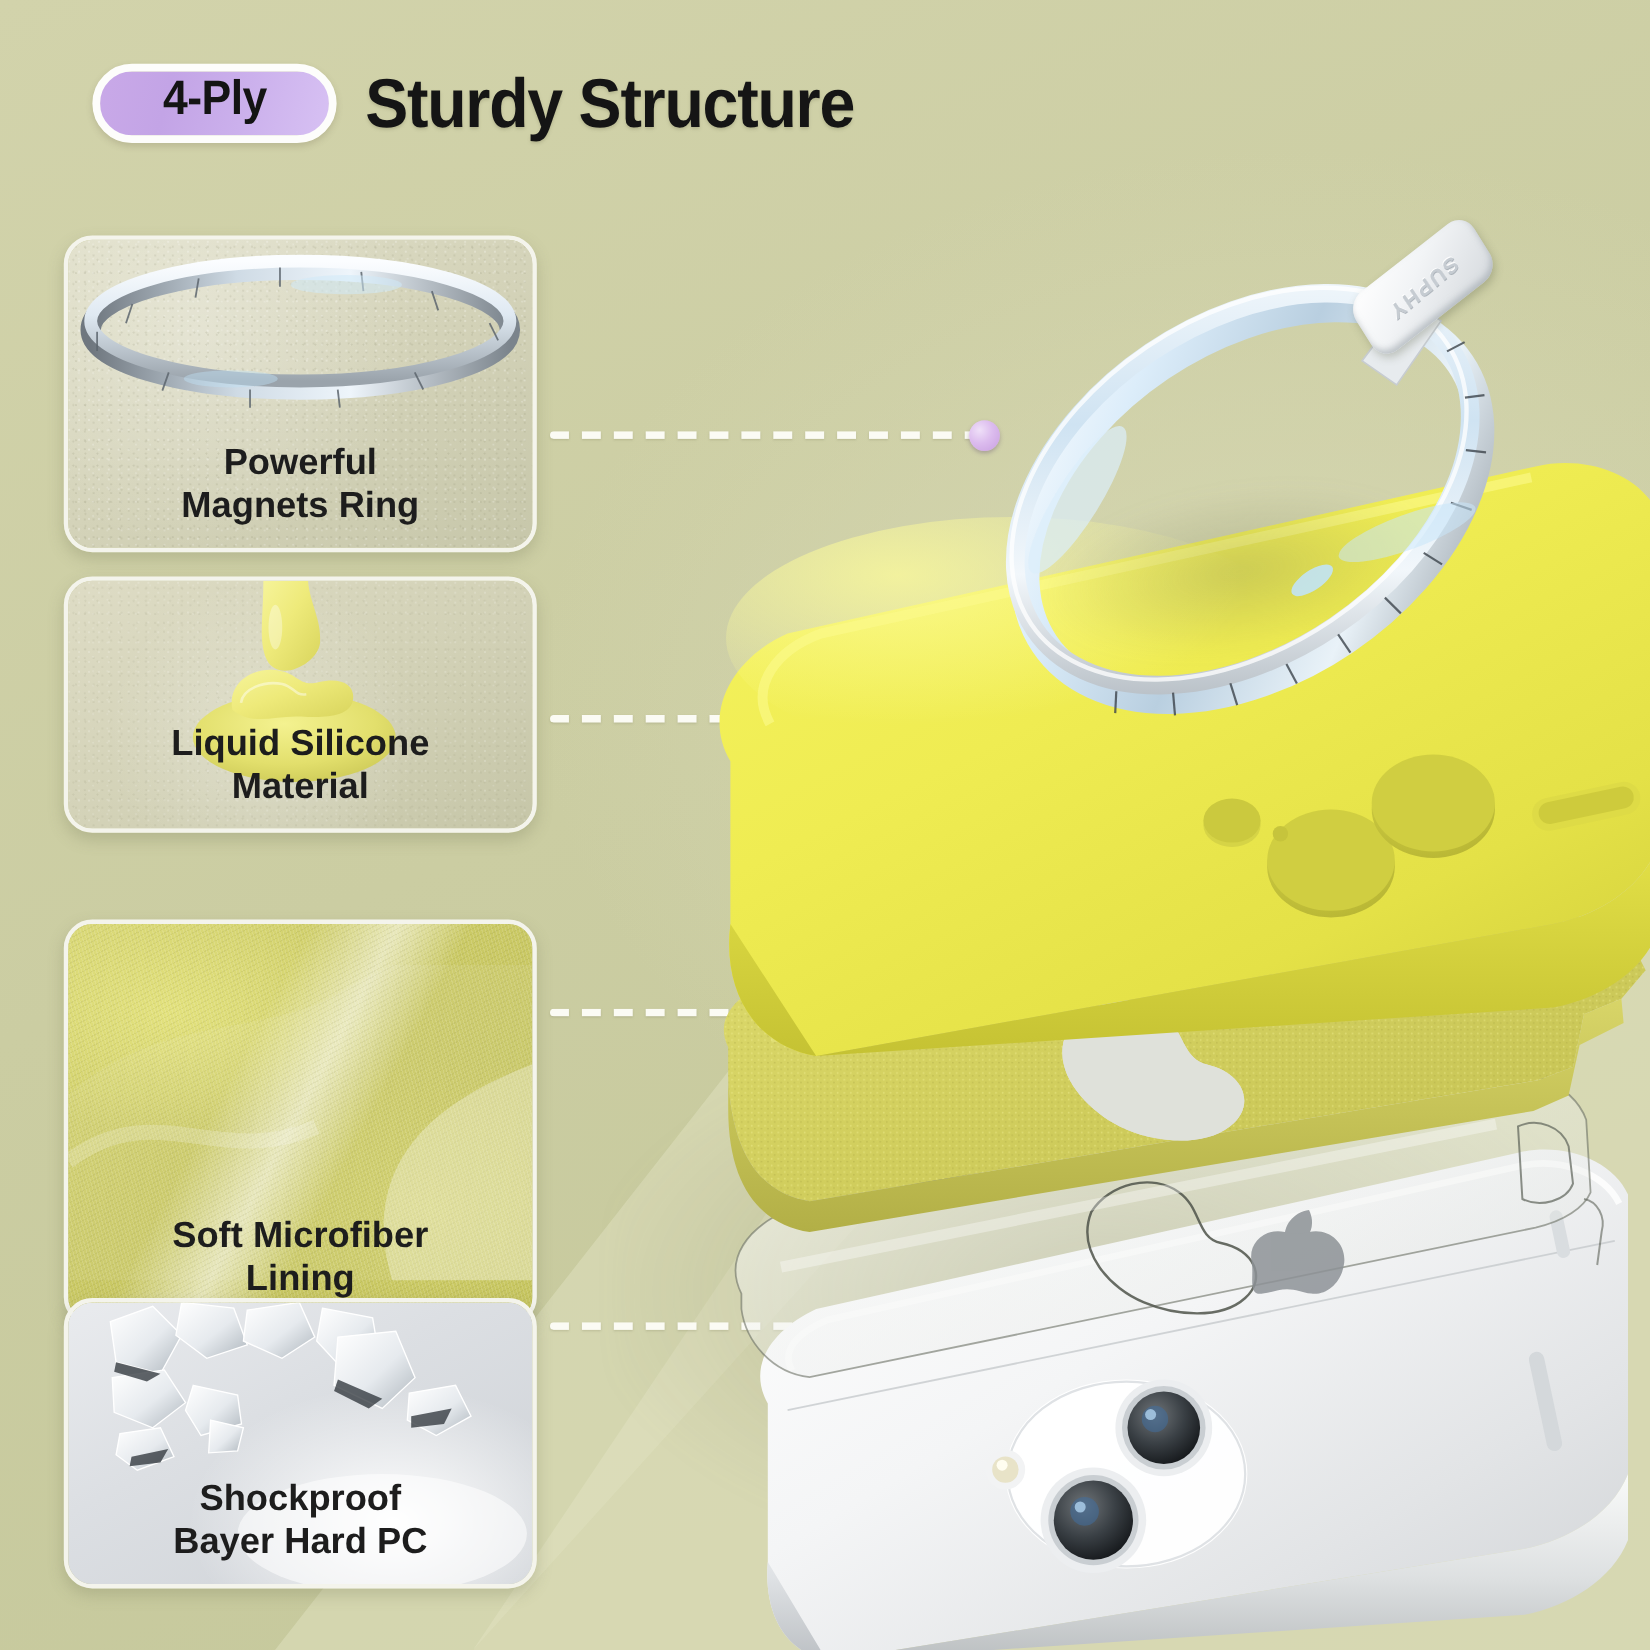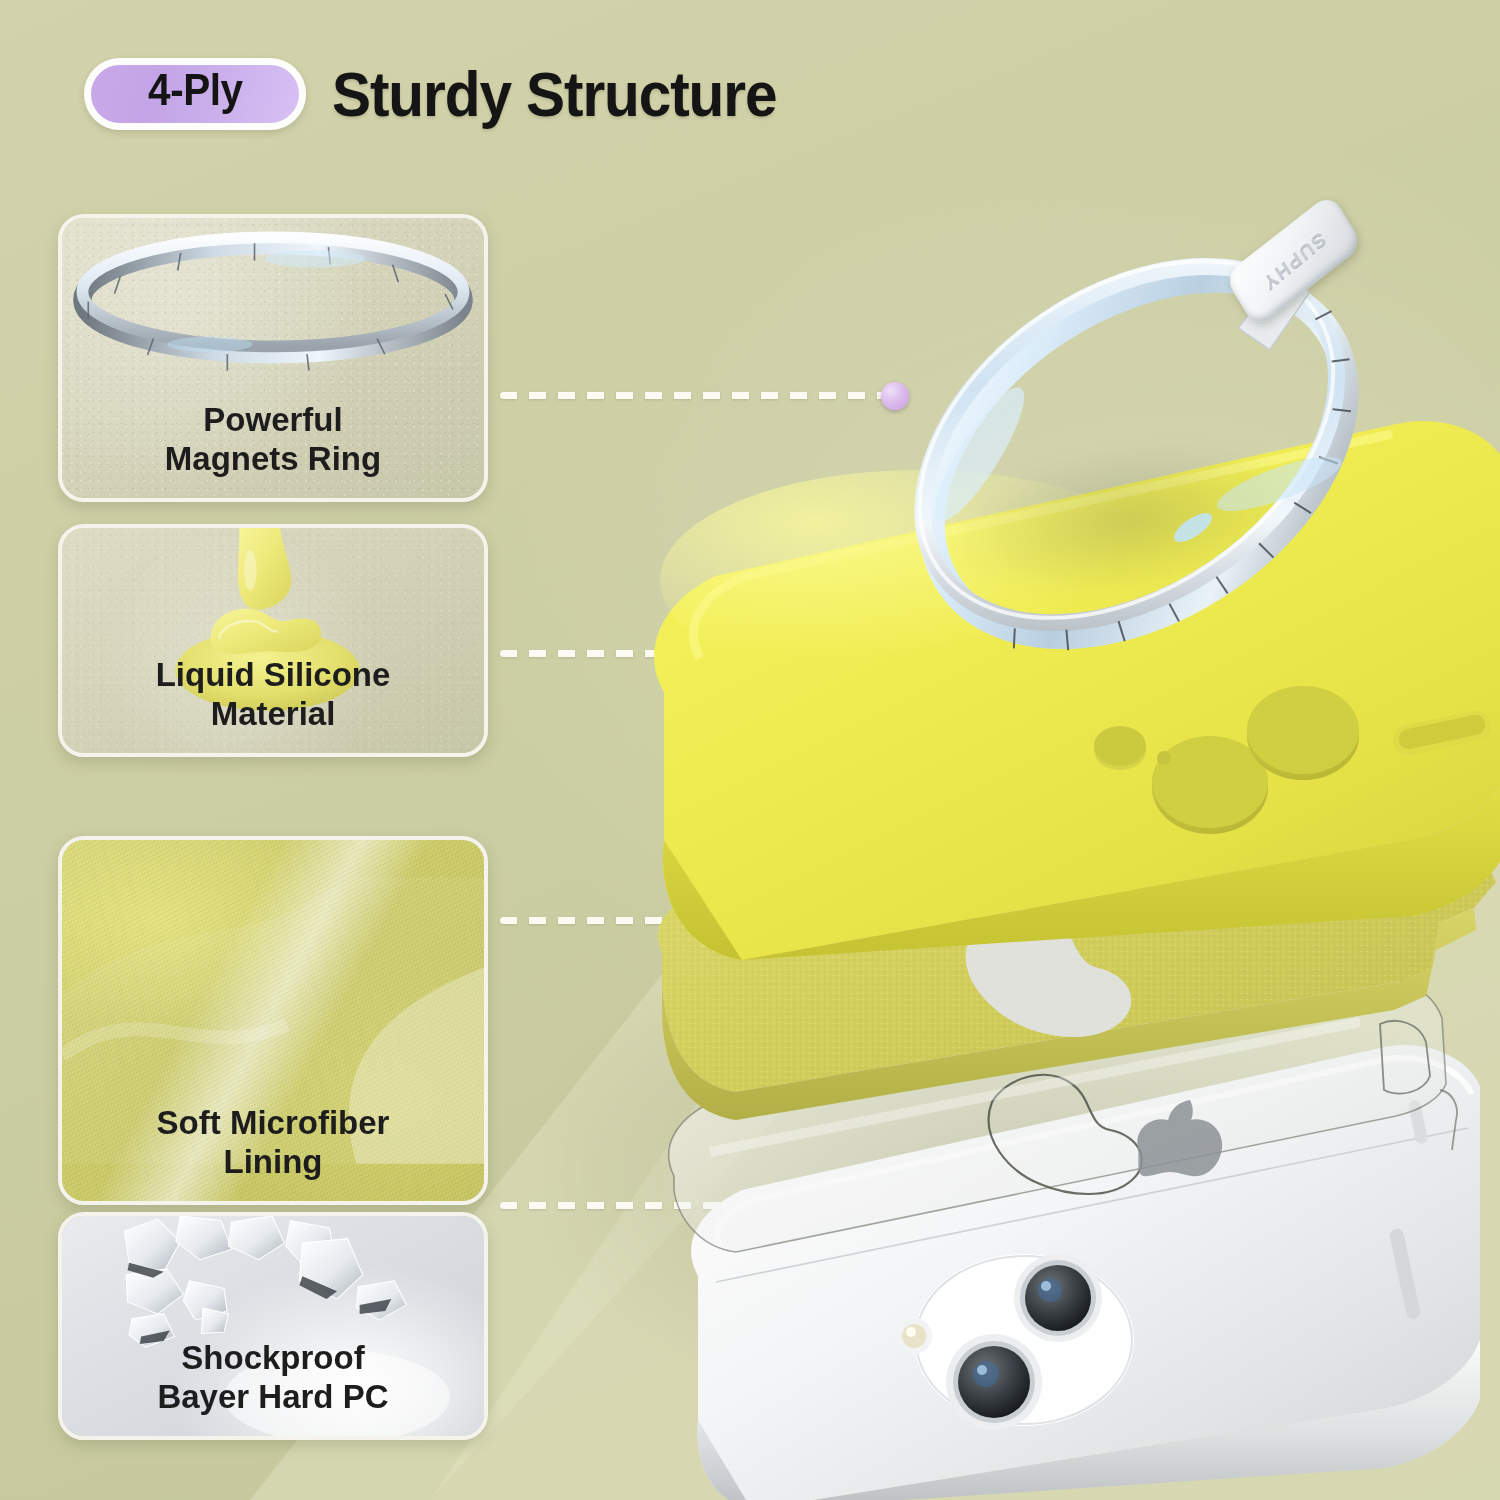--- a/index.html
+++ b/index.html
@@ -51,21 +51,21 @@
   .card-media{position:absolute;inset:0;overflow:hidden;}
   .card-label{
     position:absolute;left:0;right:0;bottom:20px;
     text-align:center;line-height:1.16;
     font-size:33px;font-weight:600;color:#1d1d1d;
     padding:0 14px;white-space:pre-line;
   }
   #card-0{left:58px;top:214px;height:288px;}
   #card-1{left:58px;top:524px;height:233px;}
   #card-2{left:58px;top:836px;height:369px;}
-  #card-3{left:58px;top:1212px;height:228px;}
+  #card-3{left:58px;top:1180px;height:264px;}
 
   
   .tex-beige{position:absolute;inset:0;
     background:
       radial-gradient(circle at 28% 30%, rgba(255,255,255,.30) 0%, rgba(255,255,255,0) 55%),
       linear-gradient(150deg,#e0dfc9 0%,#d4d3b9 50%,#c7c7aa 100%);
   }
   .tex-noise{position:absolute;inset:0;opacity:.5;
     background-image:
       radial-gradient(circle at 10% 20%, rgba(255,255,255,.55) .7px, transparent 1.1px),

